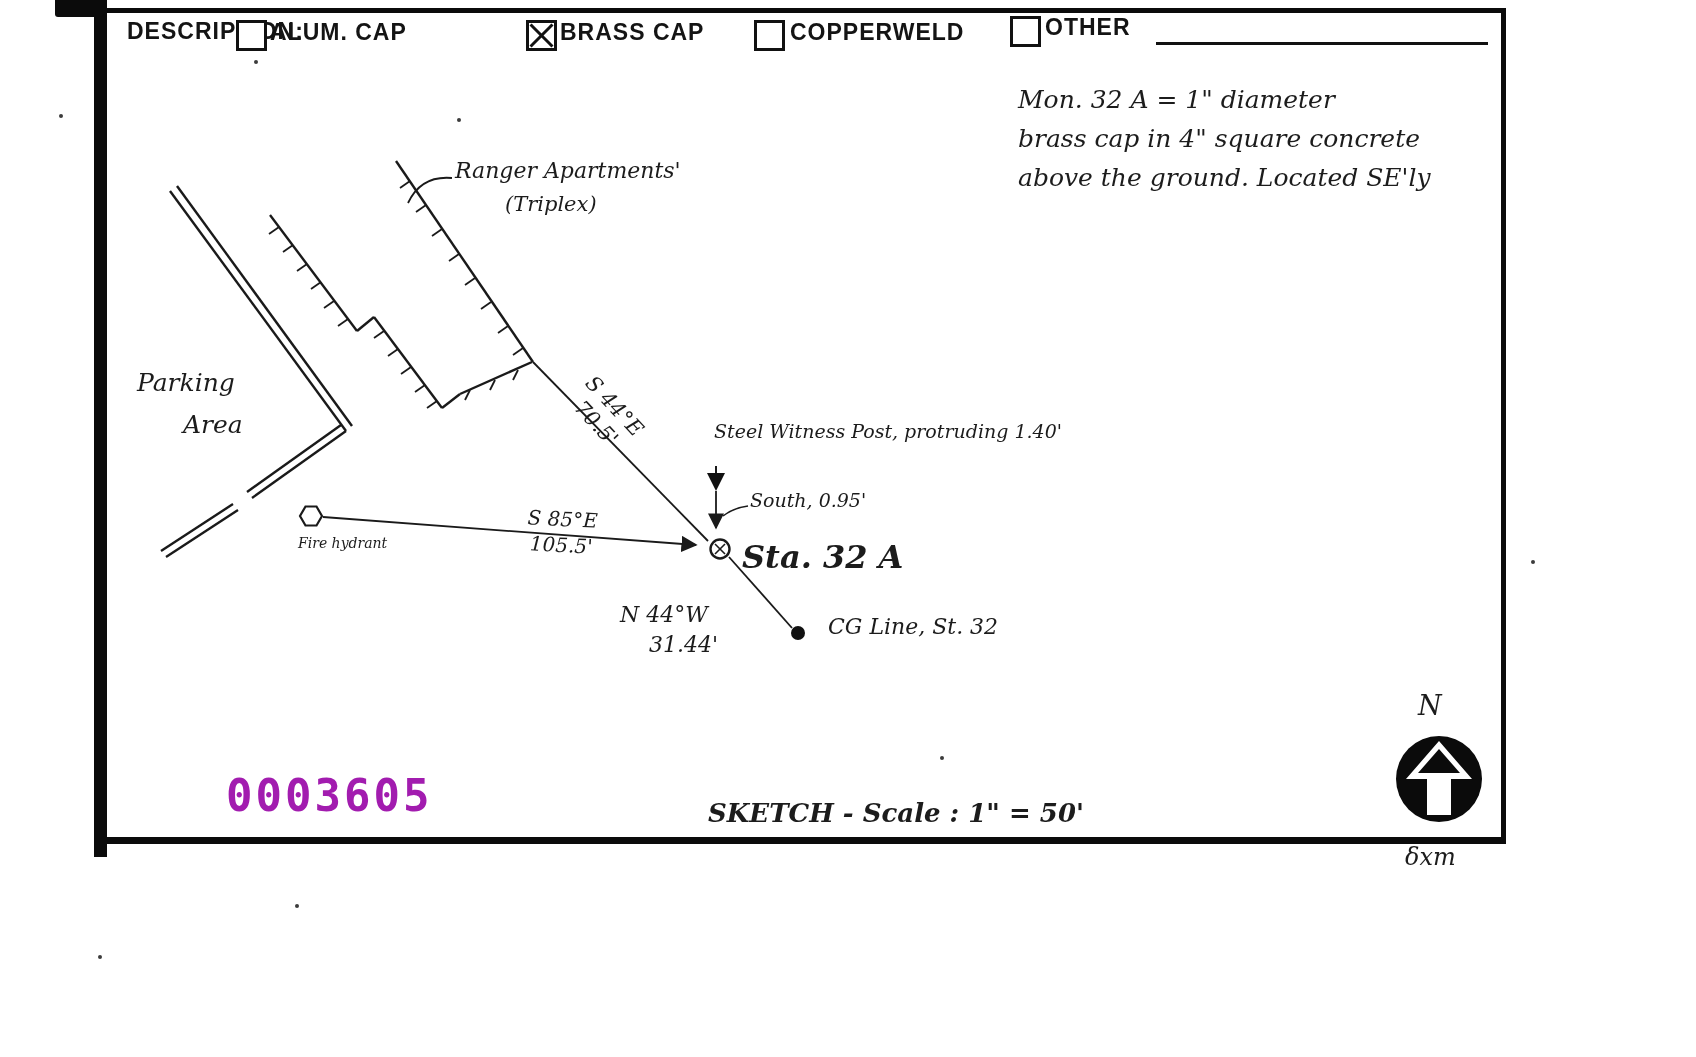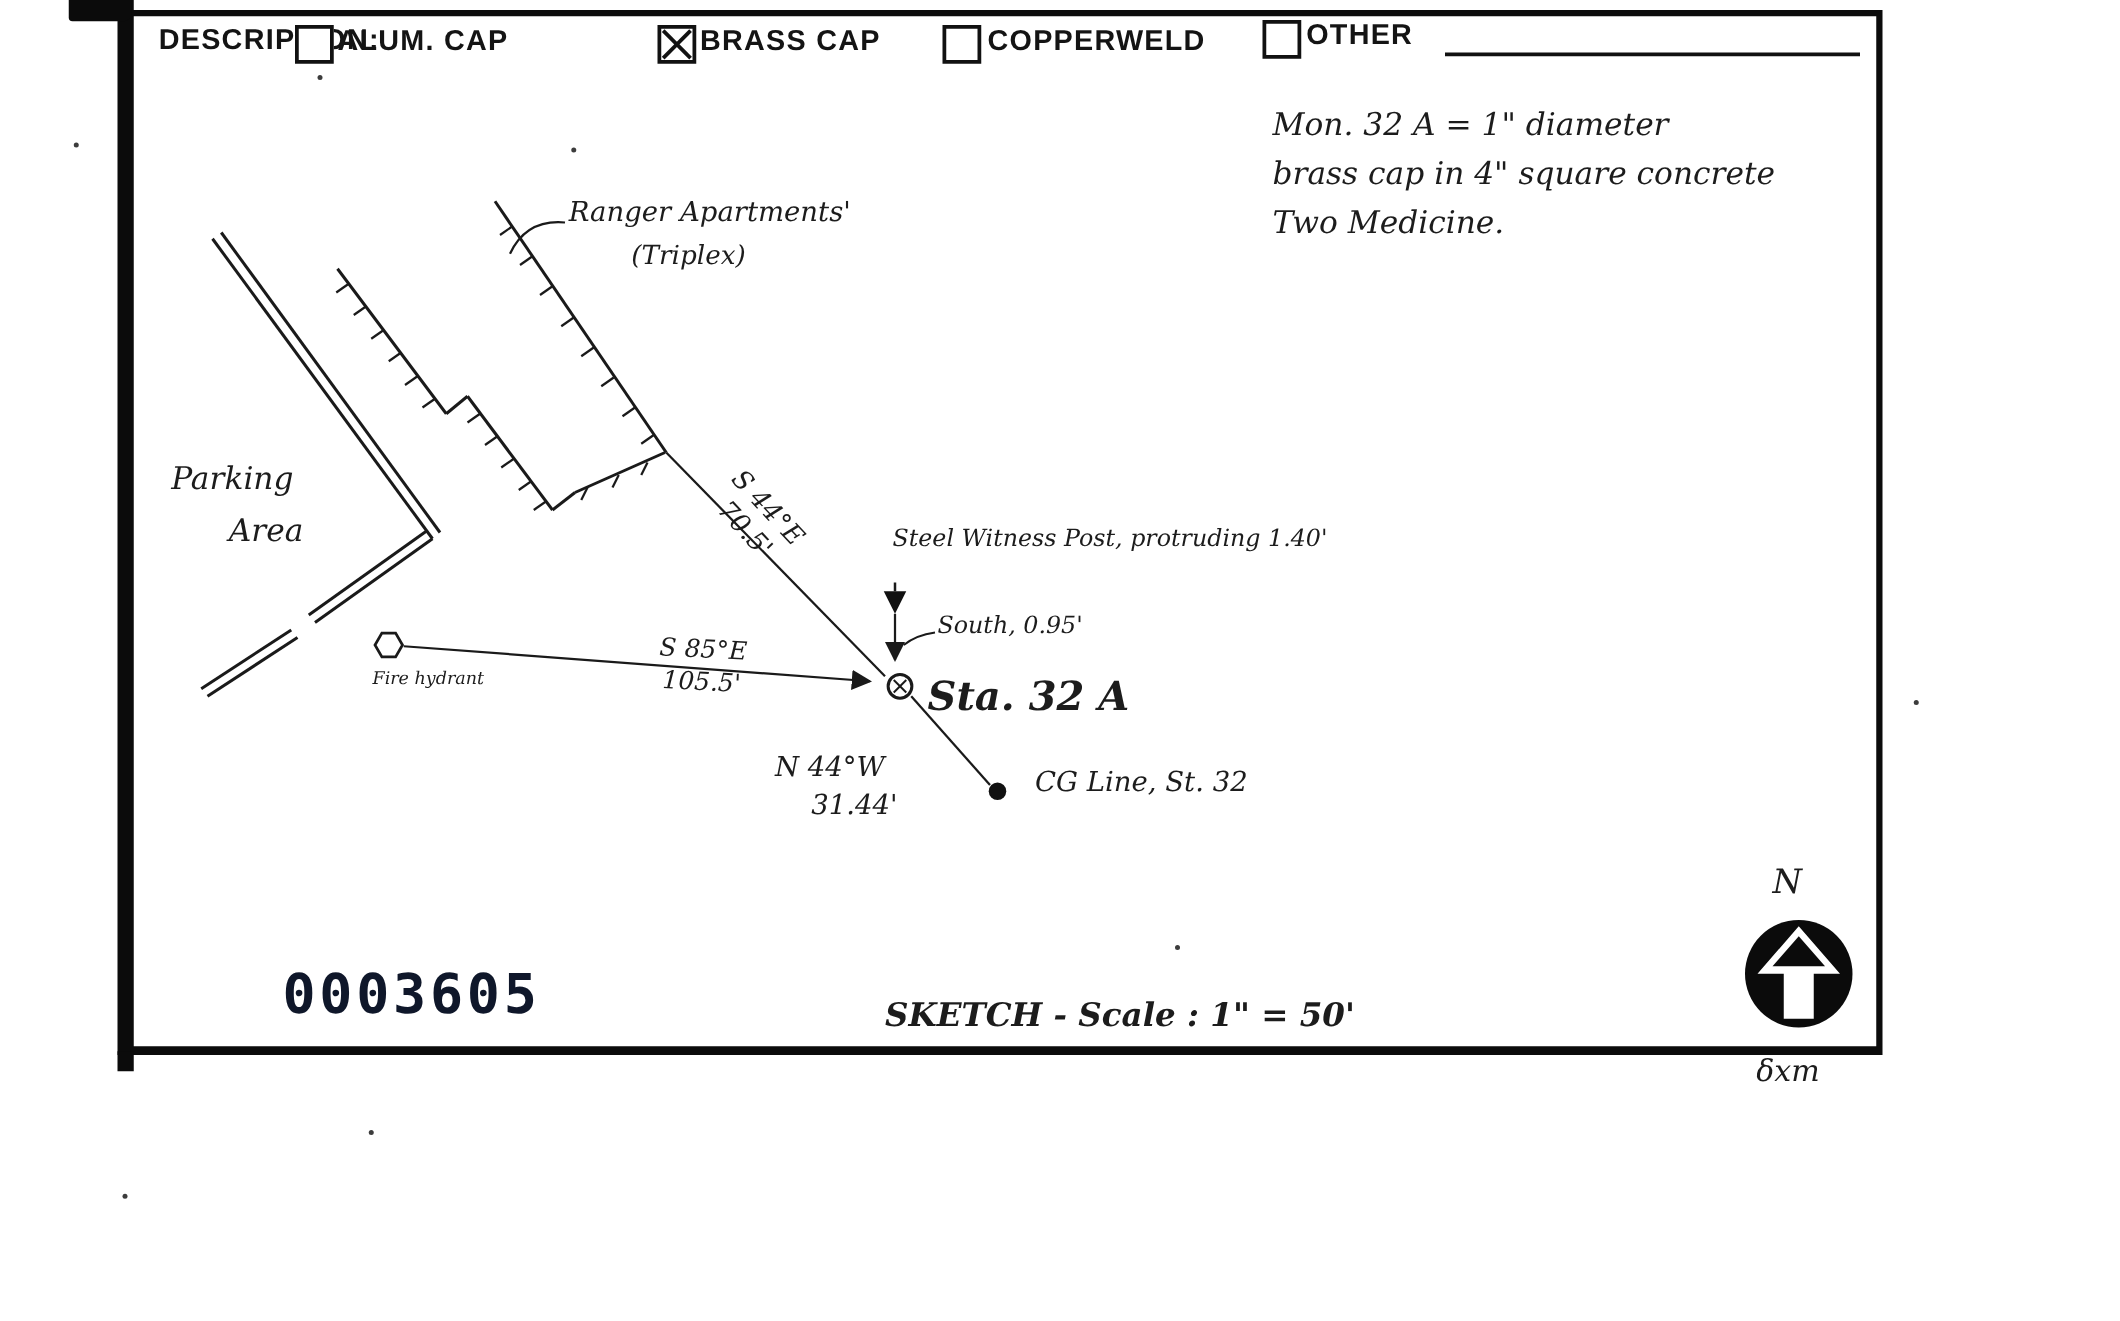--- a/index.html
+++ b/index.html
@@ -21,21 +21,21 @@
   
   .hand{font-family:"DejaVu Serif",serif;font-style:italic;color:#1c1c1c;white-space:nowrap;}
   .note{position:absolute;left:1018px;top:80px;width:490px;font-size:25px;line-height:39px;}
   .note div{white-space:nowrap;}
   .lbl{position:absolute;}
   .bearing1{position:absolute;left:545px;top:390px;width:120px;text-align:center;font-size:21px;line-height:25px;
     transform:rotate(47deg);transform-origin:center;}
   .bearing2{position:absolute;left:502px;top:506px;width:120px;text-align:center;font-size:20px;line-height:26px;transform:rotate(3deg);}
   .station-lbl{position:absolute;left:742px;top:538px;font-size:32px;font-weight:bold;}
   .stamp{position:absolute;left:226px;top:770px;font-family:"DejaVu Sans Mono",monospace;font-weight:bold;
-    font-size:44px;letter-spacing:3px;color:#0f172a;}
+    font-size:44px;letter-spacing:3px;color:#a21caf;}
   .scale-lbl{position:absolute;left:708px;top:798px;font-size:26px;font-weight:bold;}
   .north-n{position:absolute;left:1418px;top:690px;font-size:27px;}
   .north-icon{position:absolute;left:1392px;top:732px;width:94px;height:94px;}
   .initials{position:absolute;left:1405px;top:843px;font-size:24px;}
   svg{display:block;}
   .overlay{position:absolute;left:0;top:0;pointer-events:none;}
 </style>
 </head>
 <body>
 
@@ -55,21 +55,21 @@
 <div class="cb-box" style="left:754px;top:20px;"></div>
 <div class="cb-label" style="left:790px;top:19px;">COPPERWELD</div>
 
 <div class="cb-box" style="left:1010px;top:16px;"></div>
 <div class="cb-label" style="left:1045px;top:14px;">OTHER</div>
 <div class="other-line"></div>
 
 <div class="note hand">
   <div>Mon. 32 A =  1" diameter</div>
   <div>brass cap in 4" square concrete</div>
-  <div>Two Medicine.</div>
+  <div>above the ground. Located SE'ly</div>
 </div>
 
 <svg class="overlay" width="1696" height="1057" viewBox="0 0 1696 1057">
   <defs>
     <marker id="arr" viewBox="0 0 10 10" refX="9" refY="5" markerWidth="9" markerHeight="9" orient="auto-start-reverse">
       <path d="M0,0 L10,5 L0,10 z" fill="#1a1a1a"></path>
     </marker>
   </defs>
 
   <g stroke="#1a1a1a" stroke-width="2.4" fill="none">

